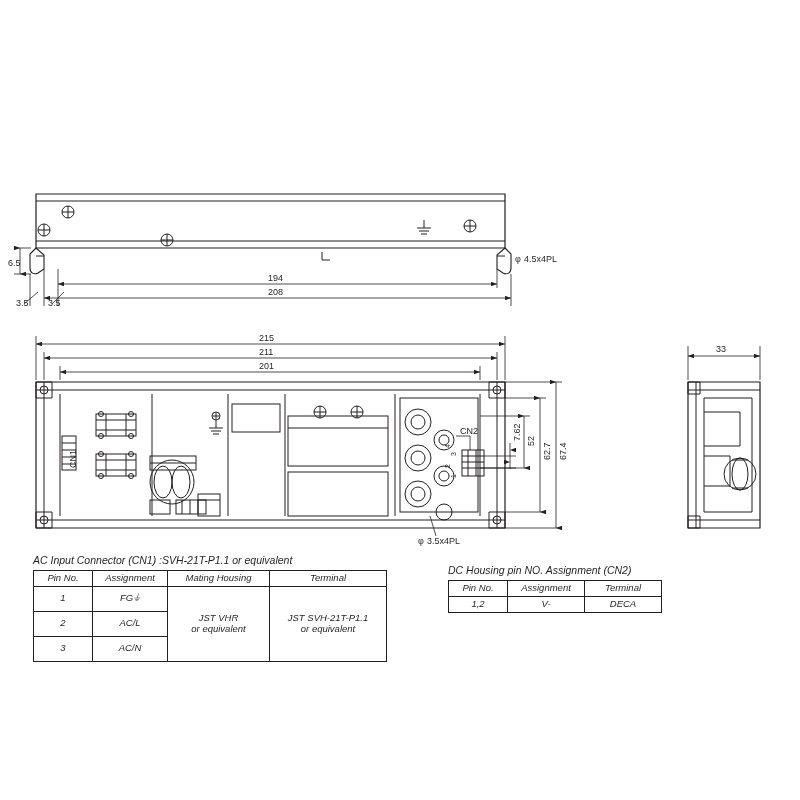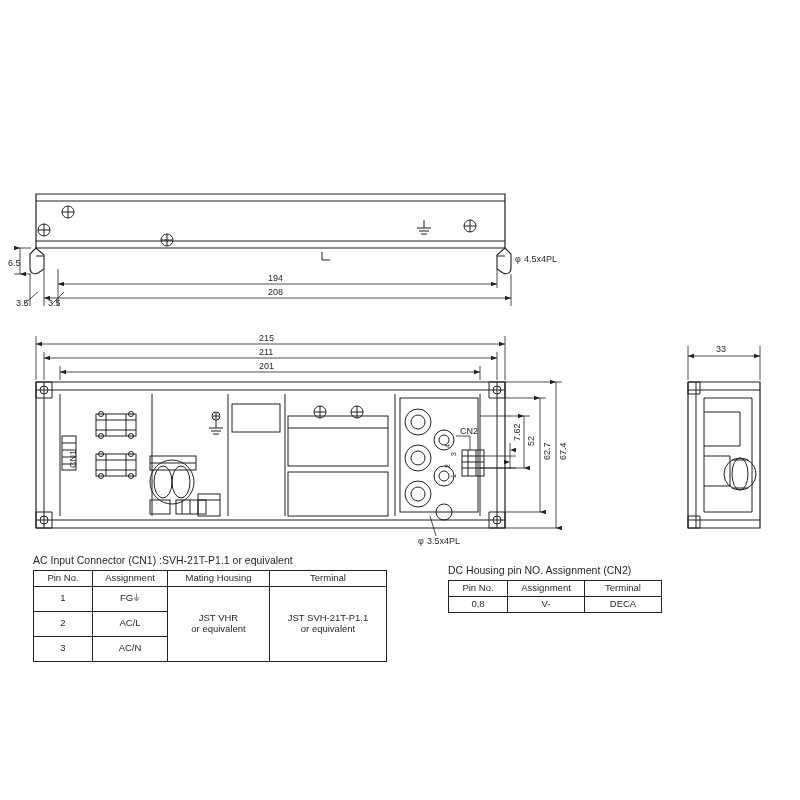--- a/index.html
+++ b/index.html
@@ -30,20 +30,21 @@
     font-family: "Liberation Sans", sans-serif;
     font-size: 9px;
     fill: #231f20;
   }
   .tiny { font-size: 7px; }
 
   
   .tbl-wrap {
     position: absolute;
     font-size: 10px;
+    font-style: italic;
   }
   .tbl-title {
     font-size: 10.5px;
     color: #231f20;
     margin-bottom: 4px;
     white-space: nowrap;
   }
   table.pin {
     border-collapse: collapse;
     table-layout: fixed;
@@ -371,21 +372,21 @@
   <div class="tbl-wrap" id="cn2-table">
     <div class="tbl-title">DC Housing pin NO. Assignment (CN2)</div>
     <table class="pin">
       <tbody>
           <tr>
         <th class="c0">Pin No.</th>
         <th class="c1">Assignment</th>
         <th class="c2">Terminal</th>
       </tr>
       <tr>
-        <td class="c0">0,8</td>
+        <td class="c0">1,2</td>
         <td class="c1">V-</td>
         <td class="c2">DECA</td>
       </tr>
     </tbody>
       </table>
   </div>
 
 </div>
 
 </body></html>

